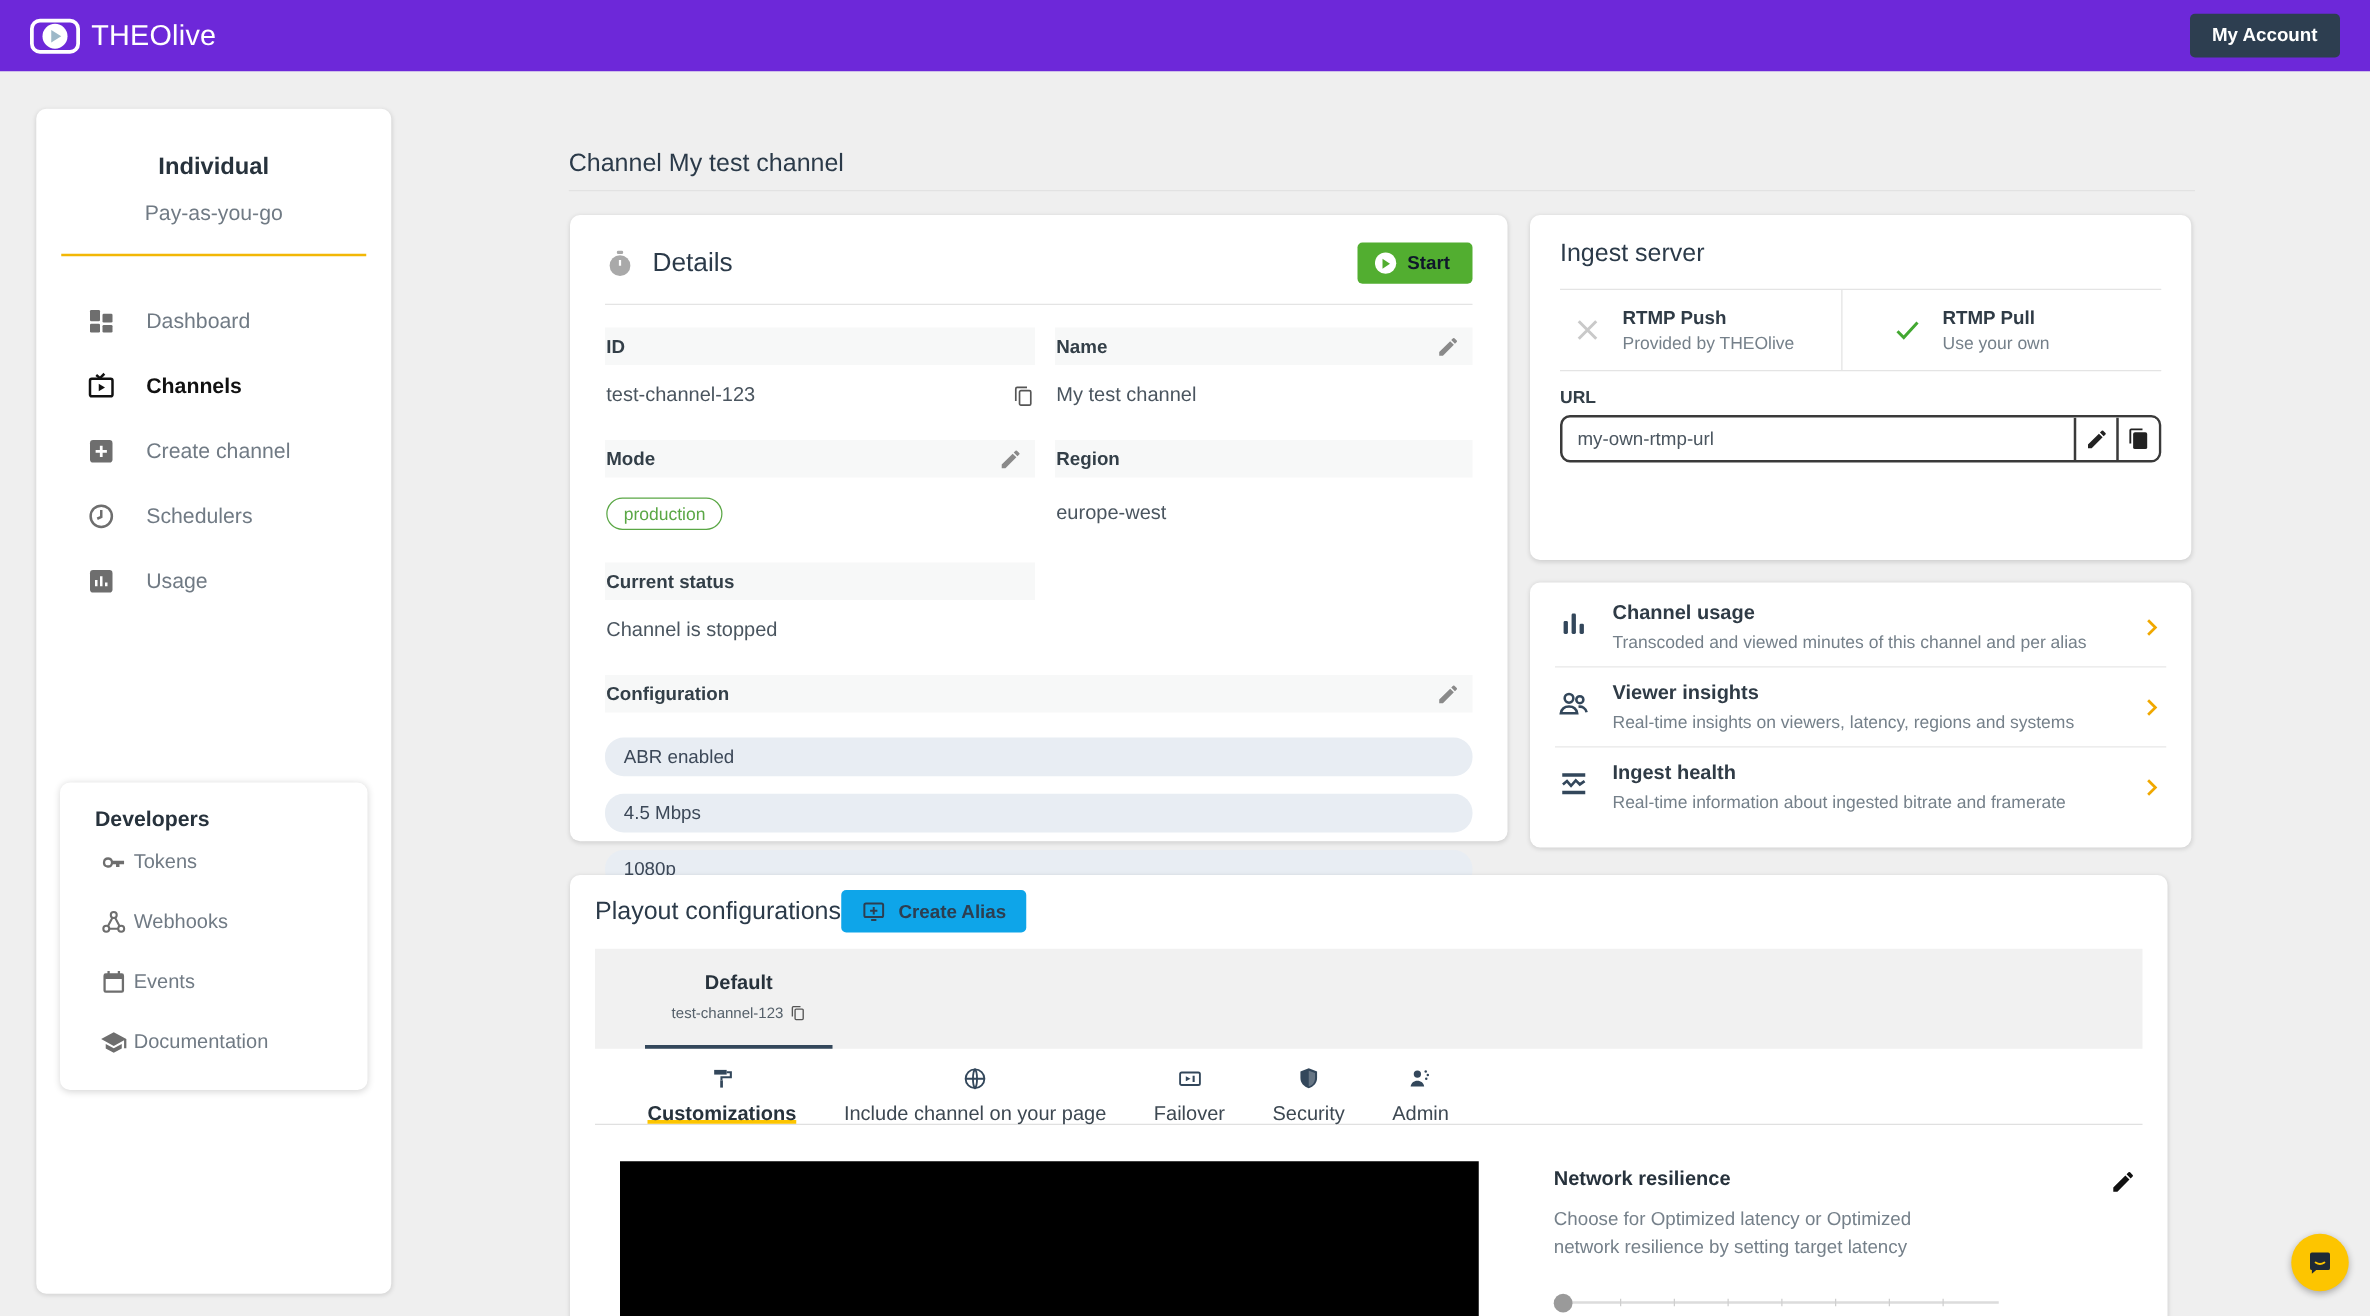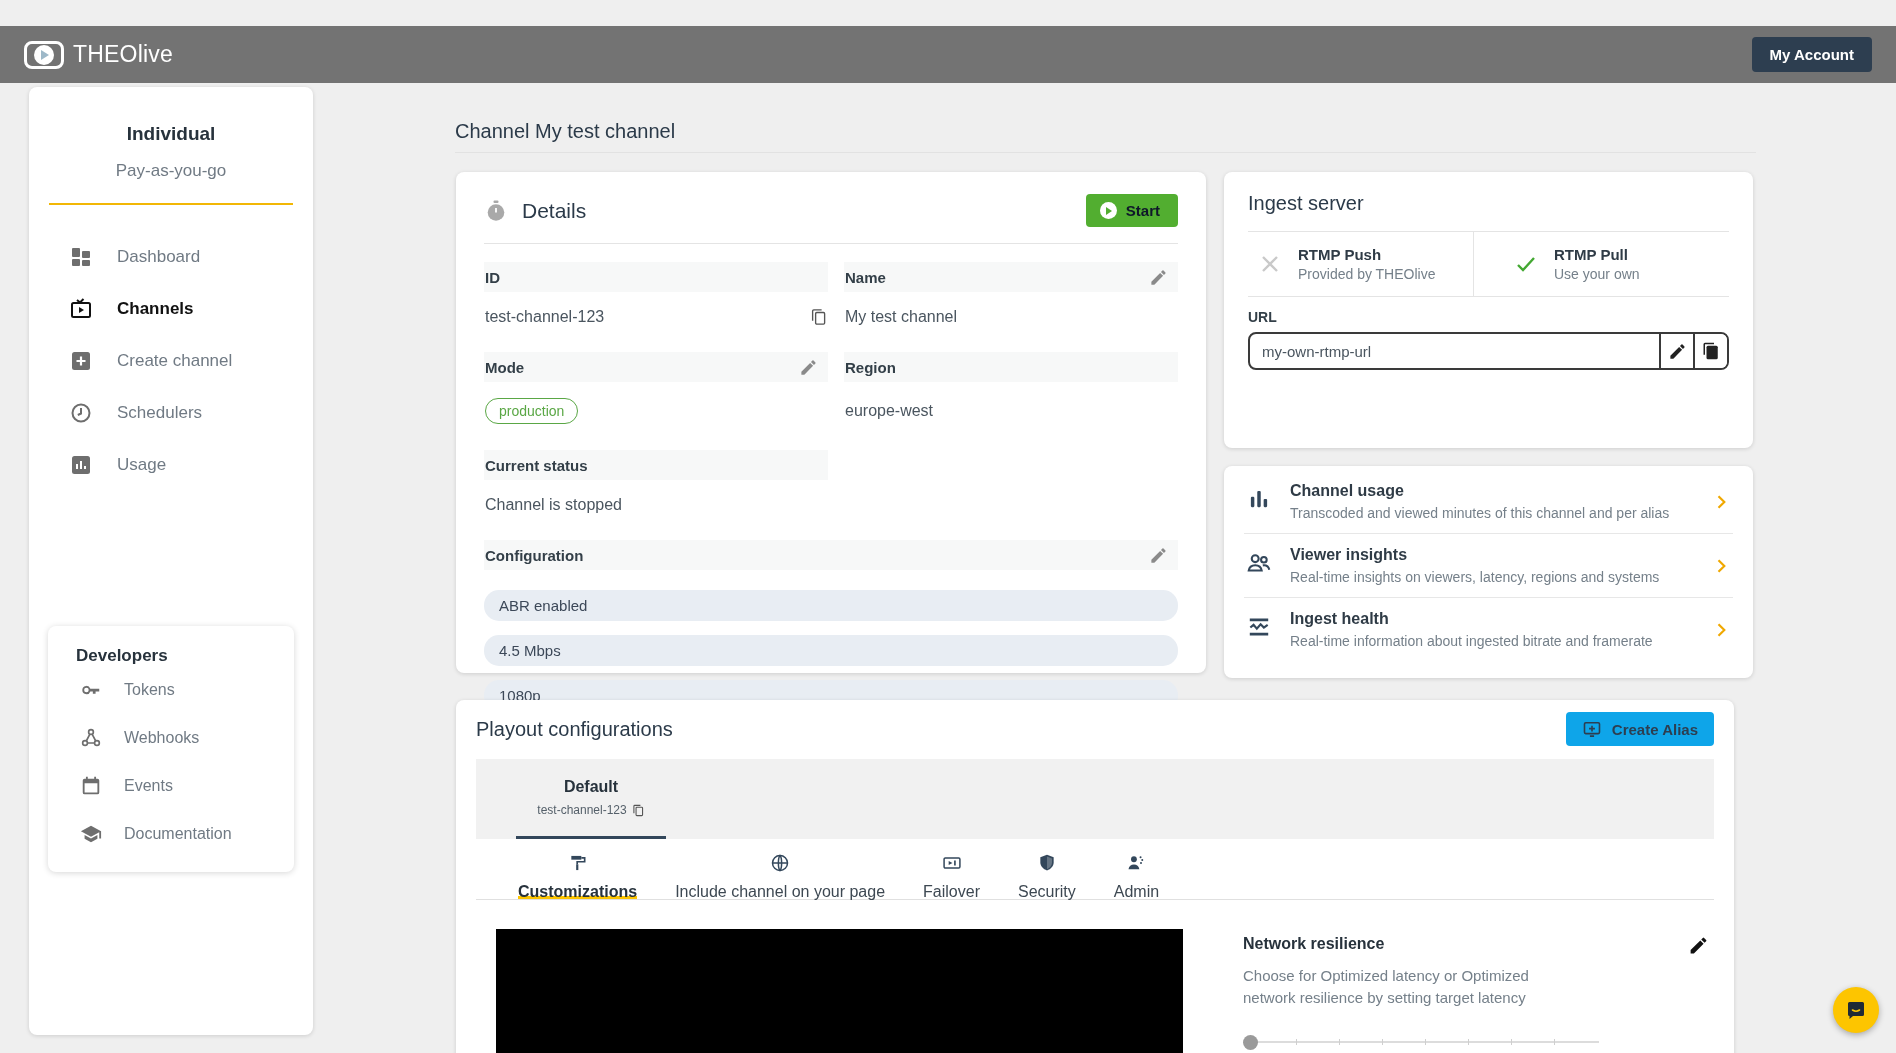--- a/index.html
+++ b/index.html
@@ -1,21 +1,21 @@
 <!DOCTYPE html>
 <html><head>
 <meta charset="utf-8">
 <style>
   * { margin:0; padding:0; box-sizing:border-box; }
   html,body { width:1896px; height:1053px; overflow:hidden; }
   body { background:#efefef; font-family:"Liberation Sans", sans-serif; color:#3b4651; position:relative; }
 
   
-  .topbar { position:absolute; top:0; left:0; width:1896px; height:57px; background:#737373;
-            display:flex; align-items:center; justify-content:space-between; padding:0 24px;margin-top:26px; }
+  .topbar { position:absolute; top:0; left:0; width:1896px; height:57px; background:#6d28d9;
+            display:flex; align-items:center; justify-content:space-between; padding:0 24px; }
   .brand { display:flex; align-items:center; gap:9px; }
   .brand-mark { width:40px; height:28px; border:3px solid #fff; border-radius:8px;
                 display:flex; align-items:center; justify-content:center; }
   .brand-mark .bubble { width:20px; height:20px; background:#fff; border-radius:50%;
                 display:flex; align-items:center; justify-content:center; }
   .brand-mark .tri { width:0; height:0; border-left:8px solid #9db8c8; border-top:5px solid transparent;
                 border-bottom:5px solid transparent; margin-left:2px; }
   .brand-name { color:#fff; font-size:23px; font-weight:400; letter-spacing:.2px; }
   .account-btn { background:#2d3e50; color:#fff; font-size:15px; font-weight:700;
                  border:none; border-radius:4px; padding:9px 18px; cursor:pointer; }
@@ -31,21 +31,21 @@
   .side-nav { margin-top:26px; }
   .side-item { display:flex; align-items:center; gap:24px; padding:14px 0 14px 40px; cursor:pointer; }
   .side-item .ic { width:24px; height:24px; color:#6e6e6e; flex:0 0 24px; }
   .side-item .lbl { font-size:17px; color:#707a84; }
   .side-item.active .ic { color:#111; }
   .side-item.active .lbl { color:#111; font-weight:700; }
 
   .dev-card { position:absolute; left:19px; top:539px; width:246px; background:#fff; border-radius:8px;
               box-shadow:0 1px 6px rgba(0,0,0,.16); padding:20px 0 14px 0; }
   .dev-title { font-size:17px; font-weight:700; color:#27323c; padding-left:28px; }
-  .dev-item { display:flex; align-items:center; gap:22px; padding:13px 0 13px 32px; cursor:pointer; }
+  .dev-item { display:flex; align-items:center; gap:5px; padding:13px 0 13px 32px; cursor:pointer; }
   .dev-item .ic { width:22px; height:22px; color:#6e6e6e; flex:0 0 22px; }
   .dev-item .lbl { font-size:16px; color:#707a84; }
 
   
   .page-title { position:absolute; left:455px; top:120px; font-size:20px; color:#2b3a49; }
   .page-rule { position:absolute; left:455px; top:152px; width:1301px; height:1px; background:#e2e2e2; }
 
   
   .details { left:456px; top:172px; width:750px; height:501px; padding:22px 28px; }
   .card-head { display:flex; align-items:center; justify-content:space-between; padding-bottom:16px;
@@ -92,21 +92,21 @@
   .ins-row { display:flex; align-items:center; gap:18px; padding:12px 2px; cursor:pointer; }
   .ins-row + .ins-row { border-top:1px solid #e7e7e7; }
   .ins-ic { width:26px; height:26px; color:#33475b; flex:0 0 26px; align-self:flex-start; margin-top:4px; }
   .ins-body { flex:1; }
   .ins-t { font-size:16px; font-weight:700; color:#2f3b46; }
   .ins-d { font-size:14px; color:#75808a; margin-top:5px; }
   .chev { width:20px; height:20px; color:#f0a800; flex:0 0 20px; }
 
   
   .playout { left:456px; top:700px; width:1278px; height:470px; padding:12px 20px; }
-  .playout-head { display:flex; align-items:center; justify-content:space-between; }
+  .playout-head { display:flex; align-items:center; }
   .playout-title { font-size:20px; color:#2b3a49; }
   .alias-btn { background:#0ea5e9; border:none; border-radius:4px; color:#2d3e50; font-size:15px; font-weight:700;
                padding:7px 16px; display:flex; align-items:center; gap:10px; cursor:pointer; }
   .alias-btn .ic { width:20px; height:20px; color:#2d3e50; }
   .alias-strip { background:#f1f1f1; margin-top:13px; height:80px; display:flex; }
   .alias-tab { margin-left:40px; width:150px; display:flex; flex-direction:column; align-items:center;
                justify-content:center; border-bottom:3px solid #33475b; cursor:pointer; }
   .alias-name { font-size:16px; font-weight:700; color:#27323c; }
   .alias-id { font-size:12px; color:#55606a; margin-top:7px; display:flex; align-items:center; gap:5px; }
   .alias-id .copy { width:13px; height:13px; }

